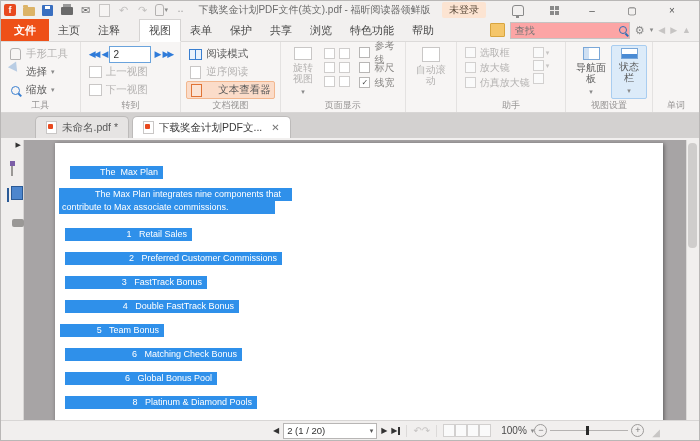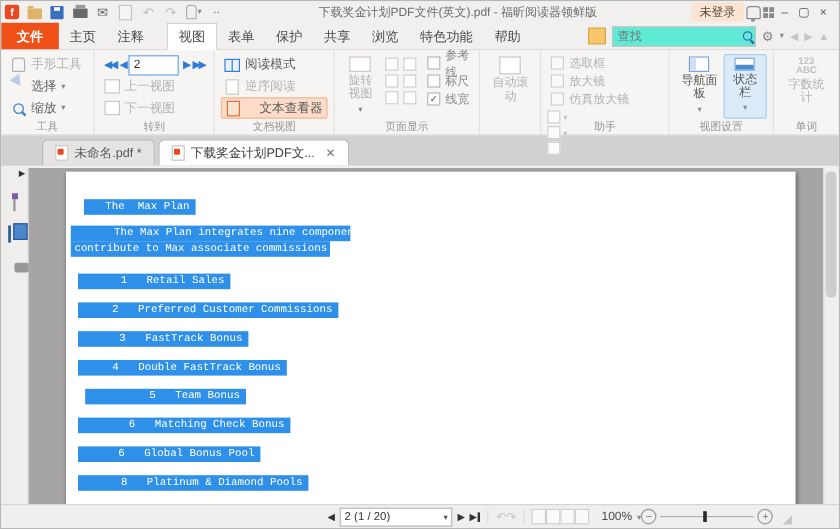--- a/index.html
+++ b/index.html
@@ -14,41 +14,41 @@
               font-size:9px;display:flex;align-items:center;justify-content:center;}
   .folder{width:12px;height:9px;background:#dcb367;border-radius:1px;position:relative;margin-top:2px;}
   .folder::before{content:"";position:absolute;top:-2px;left:0;width:5px;height:2px;background:#dcb367;border-radius:1px 1px 0 0;}
   .floppy{width:11px;height:11px;background:#3a6fc0;border-radius:1px;position:relative;}
   .floppy::after{content:"";position:absolute;top:1px;left:3px;width:5px;height:3px;background:#fff;}
   .printer{width:12px;height:8px;background:#6a6a6a;border-radius:1px;position:relative;margin-top:2px;}
   .printer::before{content:"";position:absolute;top:-3px;left:2px;width:8px;height:3px;background:#9a9a9a;}
   .clipboard{width:9px;height:11px;border:1px solid #c7c5c4;background:#f6f4f3;}
   .gray-glyph{color:#c2c0bf;}
   .titletext{flex:1;text-align:center;font-size:10px;color:#6b6b6b;white-space:nowrap;overflow:hidden;}
-  .tb-right{display:flex;align-items:center;gap:2px;padding-right:6px;}
+  .tb-right{display:flex;align-items:center;gap:26px;padding-right:20px;}
   .login-btn{background:#fce4d2;color:#5a4a3a;font-size:10px;padding:1px 7px;border-radius:2px;}
   .bell{width:10px;height:9px;border:1px solid #8a8a8a;border-radius:3px 3px 1px 1px;position:relative;}
   .bell::after{content:"";position:absolute;left:3px;bottom:-3px;width:3px;height:2px;background:#8a8a8a;}
   .gridico{width:9px;height:9px;background:
      linear-gradient(#8a8a8a,#8a8a8a) 0 0/4px 4px no-repeat,
      linear-gradient(#8a8a8a,#8a8a8a) 5px 0/4px 4px no-repeat,
      linear-gradient(#8a8a8a,#8a8a8a) 0 5px/4px 4px no-repeat,
      linear-gradient(#8a8a8a,#8a8a8a) 5px 5px/4px 4px no-repeat;}
   .winbtn{font-size:10px;color:#555;width:14px;text-align:center;}
 
   
   .tabrow{height:22px;display:flex;align-items:stretch;background:#f2f0ef;border-bottom:1px solid #dcdad9;}
   .mtab{display:flex;align-items:center;padding:0 9px;font-size:11px;color:#4a4a4a;}
   .mtab.file{background:#ee5018;color:#fff;font-weight:bold;padding:0 13px;}
   .mtab.active{background:#fff;border:1px solid #d5d3d2;border-bottom:1px solid #fff;margin-bottom:-1px;margin-left:10px;}
   .search-area{margin-left:auto;display:flex;align-items:center;gap:5px;padding-right:8px;}
   .ysearch{width:13px;height:12px;background:#f5c66a;border:1px solid #d8a53f;border-radius:1px;}
   .search-box{position:relative;display:flex;align-items:center;}
   .search-input{width:98px;height:15px;border:1px solid #c5c3c2;font-size:10px;padding:0 16px 0 4px;
-                font-family:"Liberation Sans",sans-serif;color:#555;background:#5eead4;}
+                font-family:"Liberation Sans",sans-serif;color:#555;background:#fca5a5;}
   .mag{position:absolute;right:3px;width:6px;height:6px;border:1.5px solid #2f6fb5;border-radius:50%;}
   .mag::after{content:"";position:absolute;right:-3px;bottom:-2px;width:4px;height:1.5px;background:#2f6fb5;transform:rotate(45deg);}
   .gear{color:#8a8a8a;font-size:11px;}
   .car{font-size:7px;color:#8a8a8a;}
   .nav-dim{color:#c6c4c3;font-size:9px;}
 
   
   .ribbon{height:70px;background:#f7f5f4;display:flex;border-bottom:1px solid #d8d6d5;}
   .rgroup{position:relative;padding:3px 5px 13px 5px;border-right:1px solid #e4e2e1;display:flex;}
   .rcol{display:flex;flex-direction:column;}
@@ -111,21 +111,21 @@
   .sicon{margin-top:14px;}
   .bmico{width:11px;height:13px;background:#fff;border:1px solid #9a9896;position:relative;}
   .bmico::after{content:"";position:absolute;left:-2px;top:-2px;width:5px;height:5px;background:#7b5ea7;}
   .pgsico{width:10px;height:12px;background:#3b6fb4;border:1px solid #2a5a96;position:relative;}
   .pgsico::after{content:"";position:absolute;left:3px;top:-3px;width:10px;height:12px;background:#4d86cd;border:1px solid #2a5a96;}
   .cmico{width:12px;height:8px;background:#e8c83f;border-radius:2px;position:relative;}
   .cmico::after{content:"";position:absolute;left:4px;top:4px;width:12px;height:8px;background:#9a9896;border-radius:2px;}
   .canvas{flex:1;background:#a7a4a5;position:relative;overflow:hidden;}
   .page{position:absolute;left:31px;top:3px;width:608px;height:282px;background:#fff;box-shadow:1px 1px 4px rgba(0,0,0,.45);}
   .hl{position:absolute;background:#2f90ea;color:#fff;font-size:9px;line-height:13px;height:13px;
-      white-space:pre;box-sizing:border-box;font-family:Liberation Mono, monospace;}
+      white-space:pre;box-sizing:border-box;font-family:Liberation Sans, sans-serif;}
   .hl.rt{text-align:right;padding-right:5px;}
   .hl.lt{text-align:left;padding-left:3px;}
   .scrollbar{width:12px;background:#f1efee;border-left:1px solid #dcdad9;position:relative;}
   .sthumb{position:absolute;left:1px;top:3px;width:9px;height:105px;background:#cfcdcc;border-radius:4px;}
 
   
   .statusrow{position:absolute;bottom:0;left:0;right:0;height:19px;background:#f1efee;border-top:1px solid #d8d6d5;
              display:flex;align-items:center;font-size:10px;color:#555;}
   .s-left{width:272px;flex:none;}
   .snav{display:flex;align-items:center;gap:4px;}
@@ -319,21 +319,21 @@
       <div class="glabel">页面显示</div>
     </div>
 
     <div class="rgroup" style="width:42px;">
       <div class="vbtn" style="width:34px;">
         <span class="wide"></span>
         <span>自动滚动</span>
       </div>
     </div>
 
-    <div class="rgroup" style="width:126px;flex-direction:column;">
+    <div class="rgroup" style="width:126px;">
       <div class="assist-col">
         <div class="ritem gray">
           <span class="minibox"></span>
           <span>选取框</span>
         </div>
         <div class="ritem gray">
           <span class="minibox"></span>
           <span>放大镜</span>
         </div>
         <div class="ritem gray">
@@ -365,26 +365,20 @@
       </div>
       <div class="vbtn dark sel" style="width:28px;">
         <span class="statusbar-ico"></span>
         <span>状态栏</span>
           <span class="car">▾</span>
       </div>
       <div class="glabel">视图设置</div>
     </div>
 
     <div class="rgroup" style="width:46px;border-right:none;">
-      <div class="vbtn" style="width:38px;">
-        <span class="abc-ico">
-          <span>123</span><br><span>ABC</span>
-        </span>
-        <span>字数统计</span>
-      </div>
       <div class="glabel">单词</div>
     </div>
 
     <div class="filler"></div>
   </div>
 
   <div class="doctabs">
     <div class="dtab">
       <span class="pdfico"></span>
       <span>未命名.pdf *</span>
@@ -405,21 +399,21 @@
     </div>
     <div class="canvas">
       <div class="page">
         <div class="hl rt" style="left:15px;top:23px;width:93px;">The  Max Plan</div>
         <div class="hl lt" style="left:4px;top:45px;width:233px;padding-left:36px;">The Max Plan integrates nine components that</div>
         <div class="hl lt" style="left:4px;top:58px;width:216px;">contribute to Max associate commissions.</div>
         <div class="hl rt" style="left:10px;top:85px;width:127px;">1   Retail Sales</div>
         <div class="hl rt" style="left:10px;top:109px;width:217px;">2   Preferred Customer Commissions</div>
         <div class="hl rt" style="left:10px;top:133px;width:142px;">3   FastTrack Bonus</div>
         <div class="hl rt" style="left:10px;top:157px;width:174px;">4   Double FastTrack Bonus</div>
-        <div class="hl rt" style="left:16px;top:181px;width:134px;">5   Team Bonus</div>
+        <div class="hl rt" style="left:5px;top:181px;width:104px;">5   Team Bonus</div>
         <div class="hl rt" style="left:10px;top:205px;width:177px;">6   Matching Check Bonus</div>
         <div class="hl rt" style="left:10px;top:229px;width:152px;">6   Global Bonus Pool</div>
         <div class="hl rt" style="left:10px;top:253px;width:192px;">8   Platinum &amp; Diamond Pools</div>
       </div>
     </div>
     <div class="scrollbar">
       <div class="sthumb"></div>
     </div>
   </div>
 

